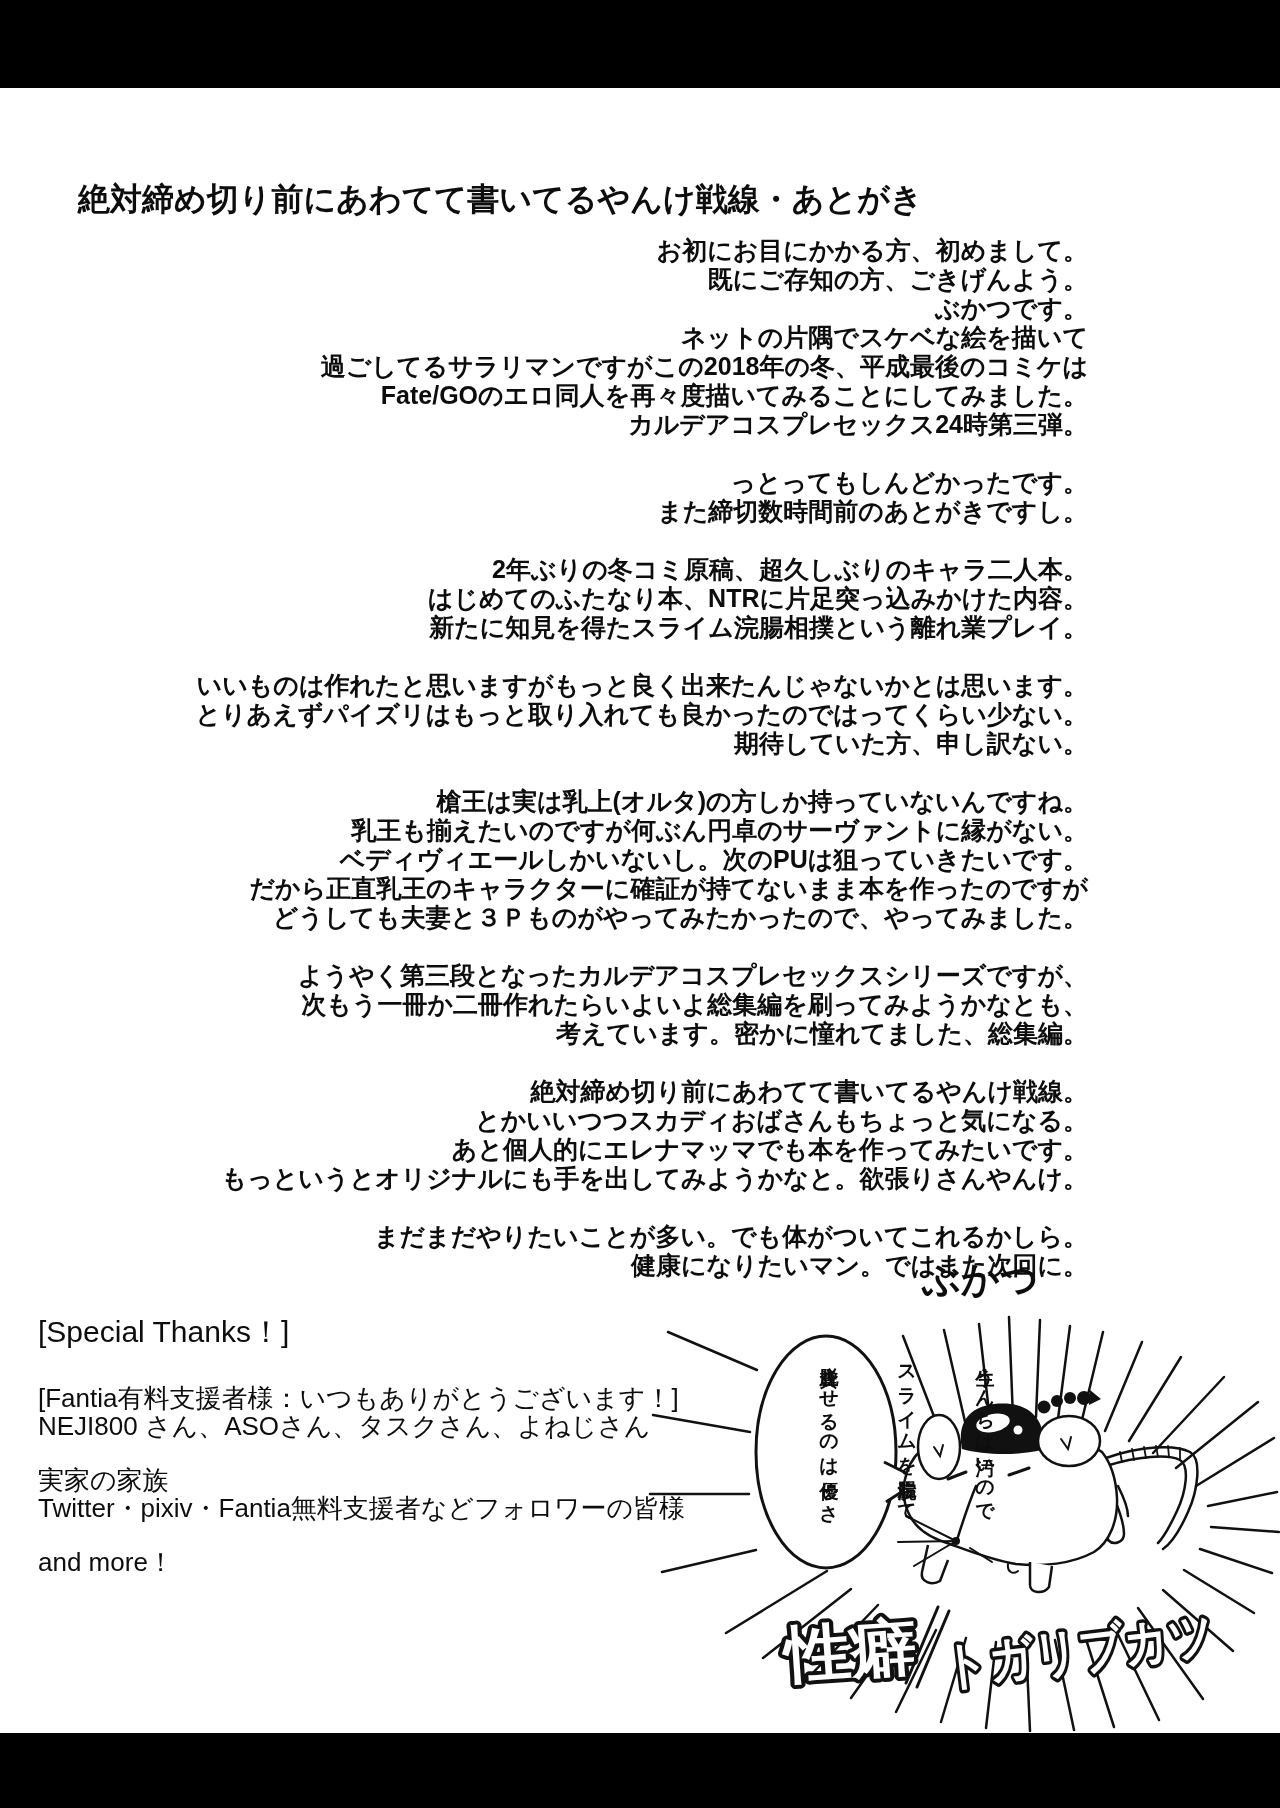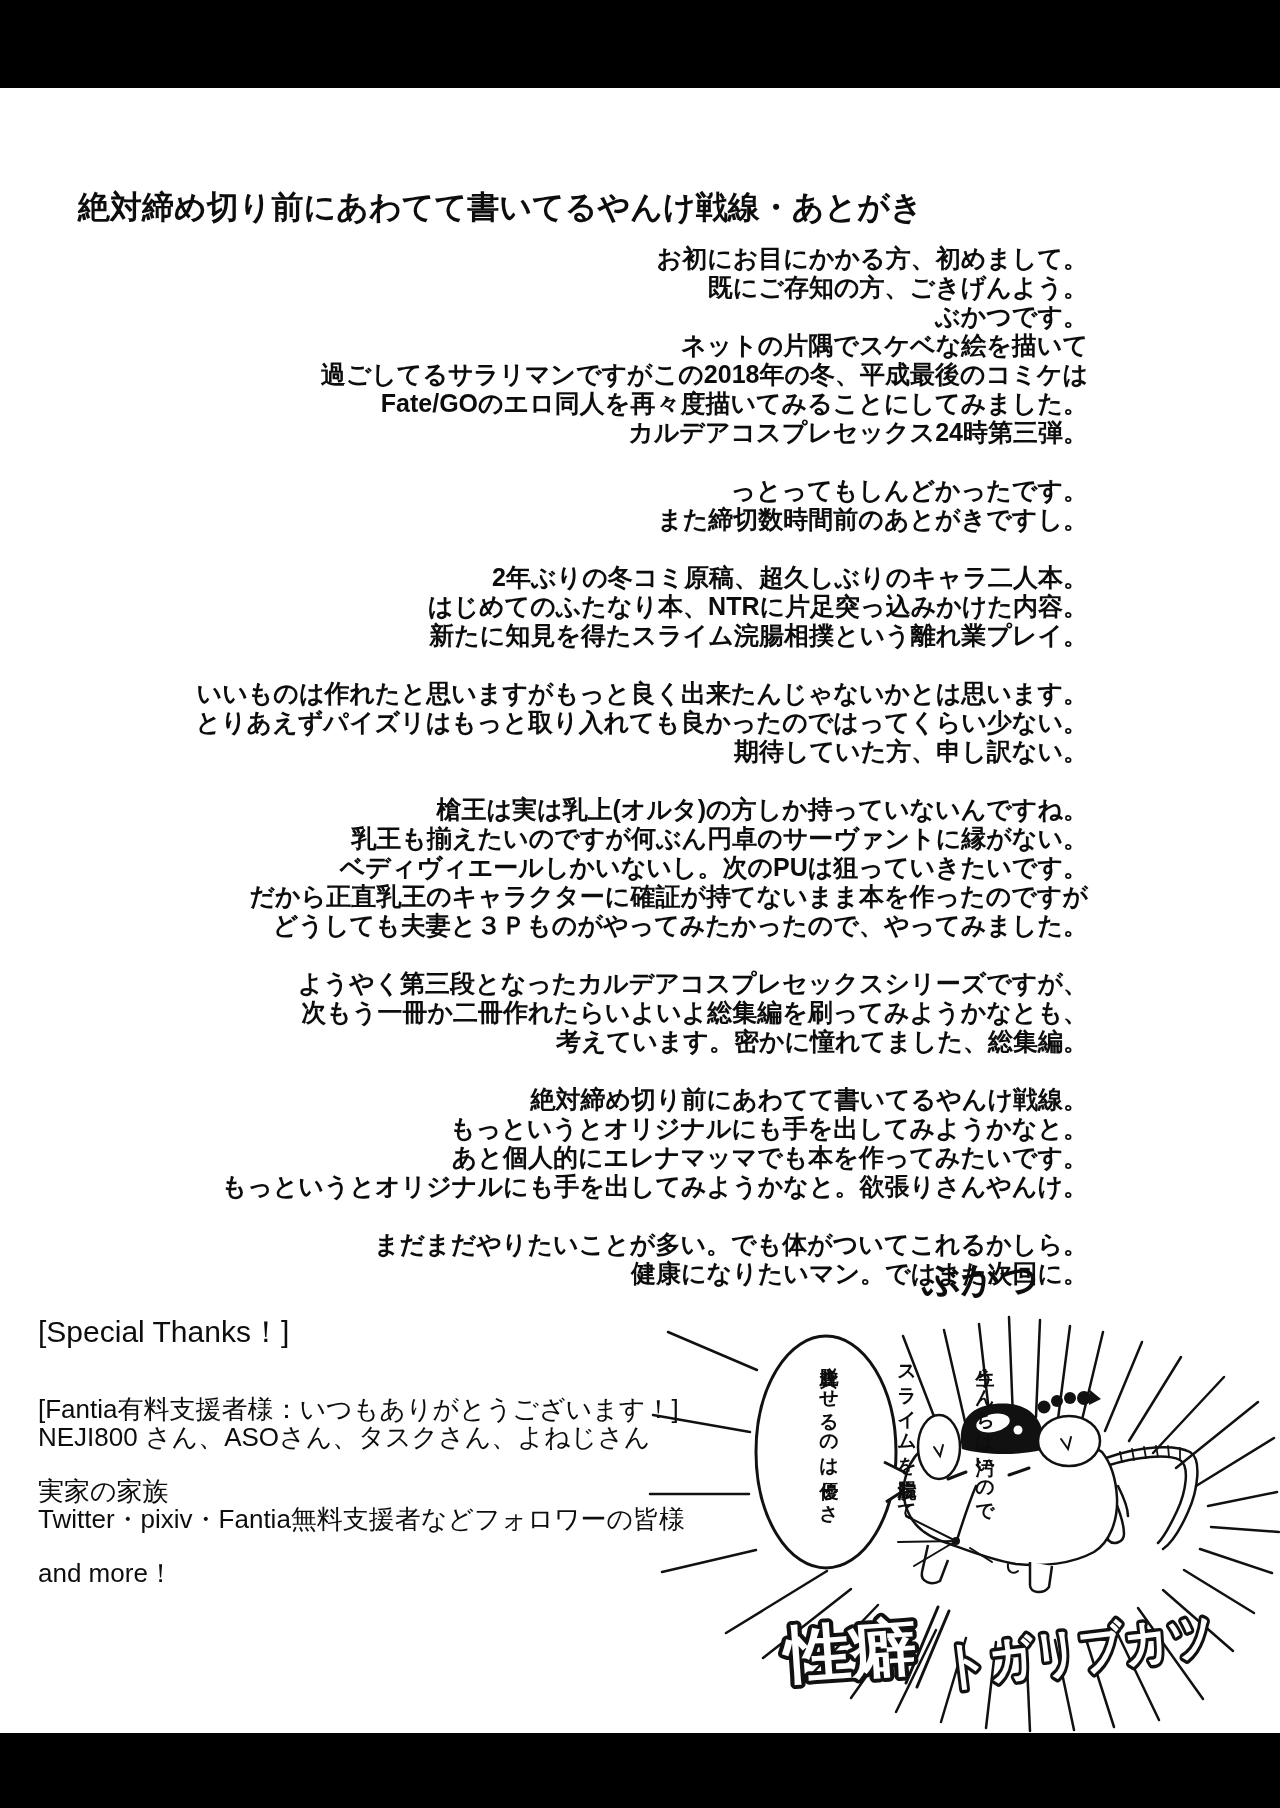--- a/index.html
+++ b/index.html
@@ -13,36 +13,36 @@
   }
   .bar { position: absolute; left: 0; width: 1280px; background: #000000; }
   #bar-top { top: 0; height: 88px; }
   #bar-bottom { top: 1733px; height: 75px; }
 
   .main {
     position: absolute; left: 78px; top: 170px; width: 1010px;
     font-weight: 700;
   }
   .title {
-    font-size: 32px; line-height: 42px; margin: 16px 0 16px 0;
+    font-size: 32px; line-height: 42px; margin: 8px 0 16px 0;
     font-weight: 700; white-space: pre;
   }
   .main p { margin: 0 0 29px 0; text-align: right; }
   .main .line { font-size: 25px; line-height: 29px; white-space: pre; }
 
   .signature {
     position: absolute; left: 922px; top: 1254px;
     font-size: 38px; font-weight: 700; white-space: pre;
   }
 
   .thanks {
     position: absolute; left: 38px; top: 1314px; width: 720px;
     font-weight: 400;
   }
-  .thanks-heading { font-size: 30px; line-height: 36px; margin: 0 0 45px 0; white-space: pre; }
+  .thanks-heading { font-size: 30px; line-height: 36px; margin: 0 0 34px 0; white-space: pre; }
   .thanks p { margin: 0 0 26px 0; }
   .thanks .line { font-size: 26px; line-height: 28px; white-space: pre; }
 
   svg.illustration { position: absolute; left: 600px; top: 1300px; }
   .speed { stroke: #111; stroke-width: 2.5; stroke-linecap: round; }
   .ink-line { stroke: #111; fill: none; stroke-linecap: round; }
   .bubble-letter {
     font-family: "Liberation Sans", sans-serif;
     font-weight: 700; fill: #ffffff; stroke: #111;
     paint-order: stroke; stroke-linejoin: round;
@@ -91,21 +91,21 @@
     <span class="line" style="display:block">だから正直乳王のキャラクターに確証が持てないまま本を作ったのですが</span>
     <span class="line" style="display:block">どうしても夫妻と３Ｐものがやってみたかったので、やってみました。</span>
   </p>
   <p>
     <span class="line" style="display:block">ようやく第三段となったカルデアコスプレセックスシリーズですが、</span>
     <span class="line" style="display:block">次もう一冊か二冊作れたらいよいよ総集編を刷ってみようかなとも、</span>
     <span class="line" style="display:block">考えています。密かに憧れてました、総集編。</span>
   </p>
   <p>
     <span class="line" style="display:block">絶対締め切り前にあわてて書いてるやんけ戦線。</span>
-    <span class="line" style="display:block">もっというとオリジナルにも手を出してみようかなと。</span>
+    <span class="line" style="display:block">とかいいつつスカディおばさんもちょっと気になる。</span>
     <span class="line" style="display:block">あと個人的にエレナマッマでも本を作ってみたいです。</span>
     <span class="line" style="display:block">もっというとオリジナルにも手を出してみようかなと。欲張りさんやんけ。</span>
   </p>
   <p>
     <span class="line" style="display:block">まだまだやりたいことが多い。でも体がついてこれるかしら。</span>
     <span class="line" style="display:block">健康になりたいマン。ではまた次回に。</span>
   </p>
 </div>
 
 <div class="signature">ぶかつ</div>

